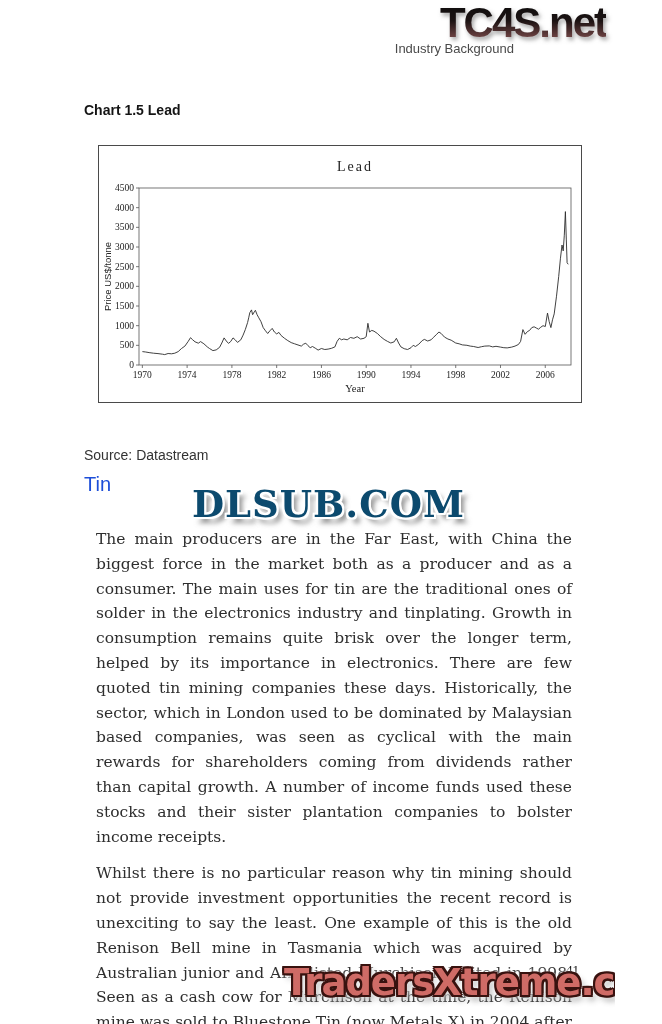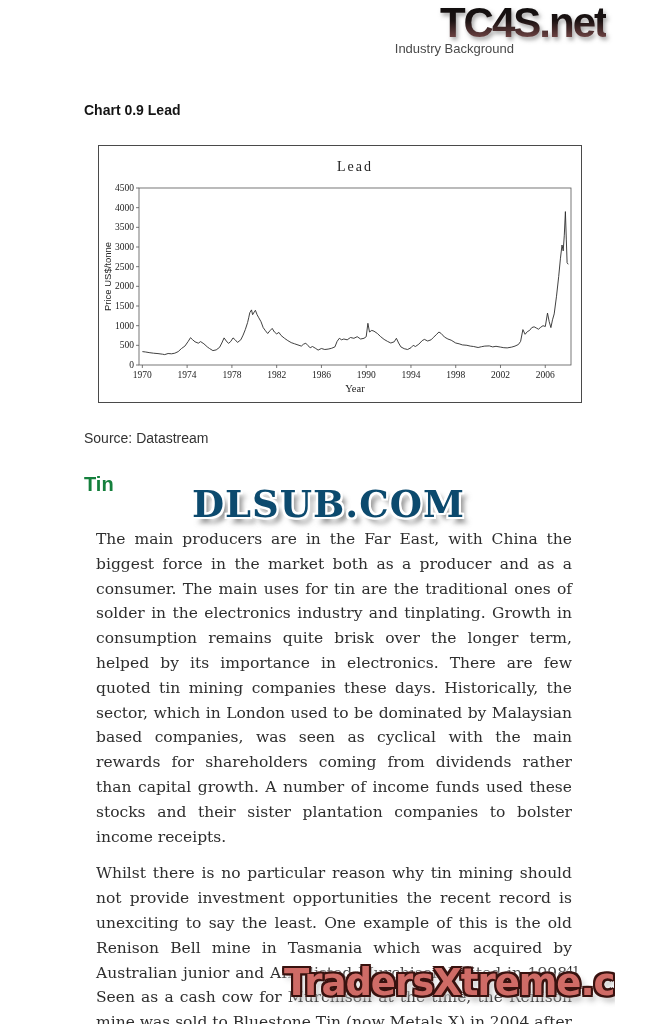--- a/index.html
+++ b/index.html
@@ -21,28 +21,28 @@
     font-size:13px; color:#4a4a4a; margin-top:-3px; margin-right:92px;
   }
 
   
   .chart-heading {
     position:absolute; left:84px; top:102px;
     font-size:14px; font-weight:700; color:#141414;
   }
   .chart-frame { position:absolute; left:98px; top:145px; width:484px; height:258px; }
   .source-line {
-    position:absolute; left:84px; top:430px;
+    position:absolute; left:84px; top:447px;
     font-size:14px; color:#333333;
   }
 
   
   .tin-heading {
     position:absolute; left:84px; top:473px;
-    font-size:20px; font-weight:700; color:#15803d;
+    font-size:20px; font-weight:400; color:#1d4ed8;
   }
   .body-text {
     position:absolute; left:84px; top:515px; width:500px;
     font-family:"DejaVu Serif", serif; font-size:15.5px; line-height:24.8px;
     text-align:justify; color:#2e2e2e;
   }
   .body-text p { margin:12px; }
   .body-text p + p { margin-top:9px; }
 
   
@@ -75,21 +75,21 @@
 </head>
 <body>
 
 <div class="page">
 
   <div class="logo-wrap">
     <div class="logo">TC4S.net</div>
     <div class="logo-sub">Industry Background</div>
   </div>
 
-  <div class="chart-heading">Chart 0.9 Lead</div>
+  <div class="chart-heading">Chart 1.5 Lead</div>
 
   <div class="chart-frame">
     <svg width="484" height="258" viewBox="0 0 484 258" xmlns="http://www.w3.org/2000/svg">
         <rect x="0.5" y="0.5" width="483" height="257" fill="#ffffff" stroke="#4a4a4a" stroke-width="1"></rect>
         <text x="257" y="26" text-anchor="middle" fill="#222222" font-family="&quot;Liberation Serif&quot;,serif" font-size="14px" letter-spacing="2">Lead</text>
         <rect x="41" y="43" width="432" height="177" fill="none" stroke="#555555" stroke-width="0.8"></rect>
         <line x1="38" y1="220" x2="41" y2="220" stroke="#555555" stroke-width="0.8"></line>
         <text x="36" y="223" text-anchor="end" fill="#222222" font-family="&quot;Liberation Serif&quot;,serif" font-size="9.5px">0</text>
         <line x1="38" y1="200.33333333333334" x2="41" y2="200.33333333333334" stroke="#555555" stroke-width="0.8"></line>
         <text x="36" y="203.33333333333334" text-anchor="end" fill="#222222" font-family="&quot;Liberation Serif&quot;,serif" font-size="9.5px">500</text>

